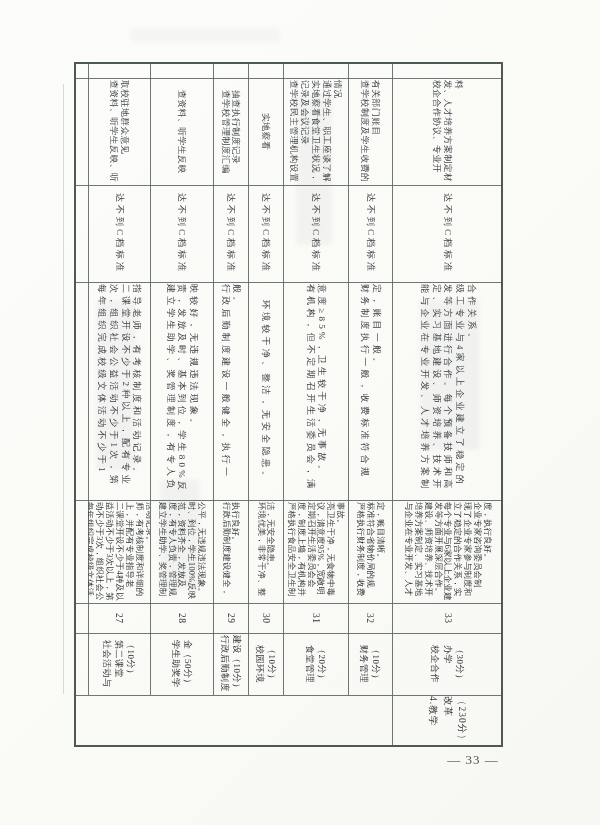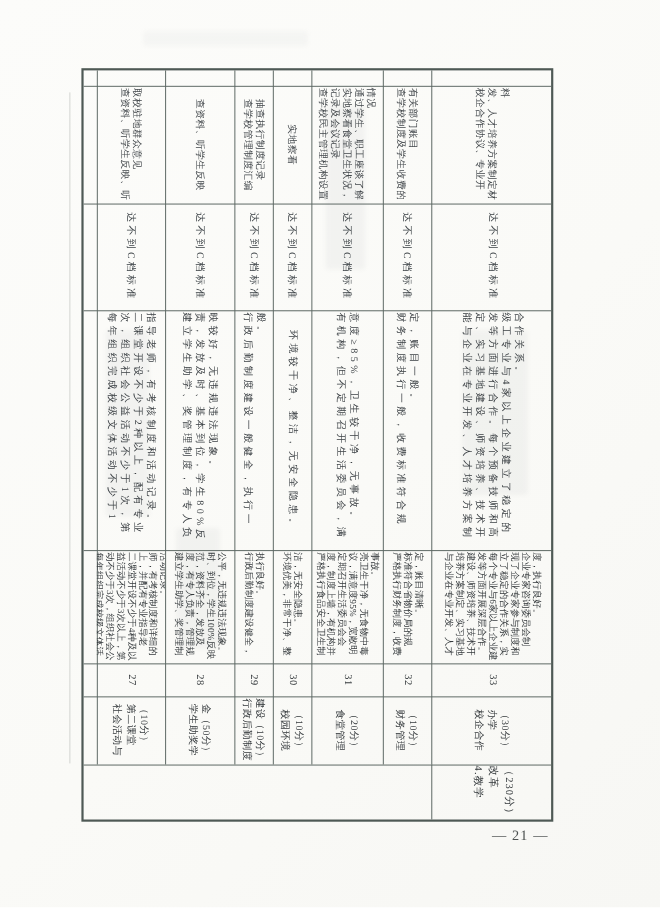--- a/index.html
+++ b/index.html
@@ -253,14 +253,14 @@
           <span>33</span>
         </div>
         <div class="cell band-name r33">
           <span>校企合作
 办学
 （30分）</span>
         </div>
       </div>
   </div>
 
-  <div class="pageno">— 21 —</div>
+  <div class="pageno">— 33 —</div>
 </div>
 
 </body></html>

